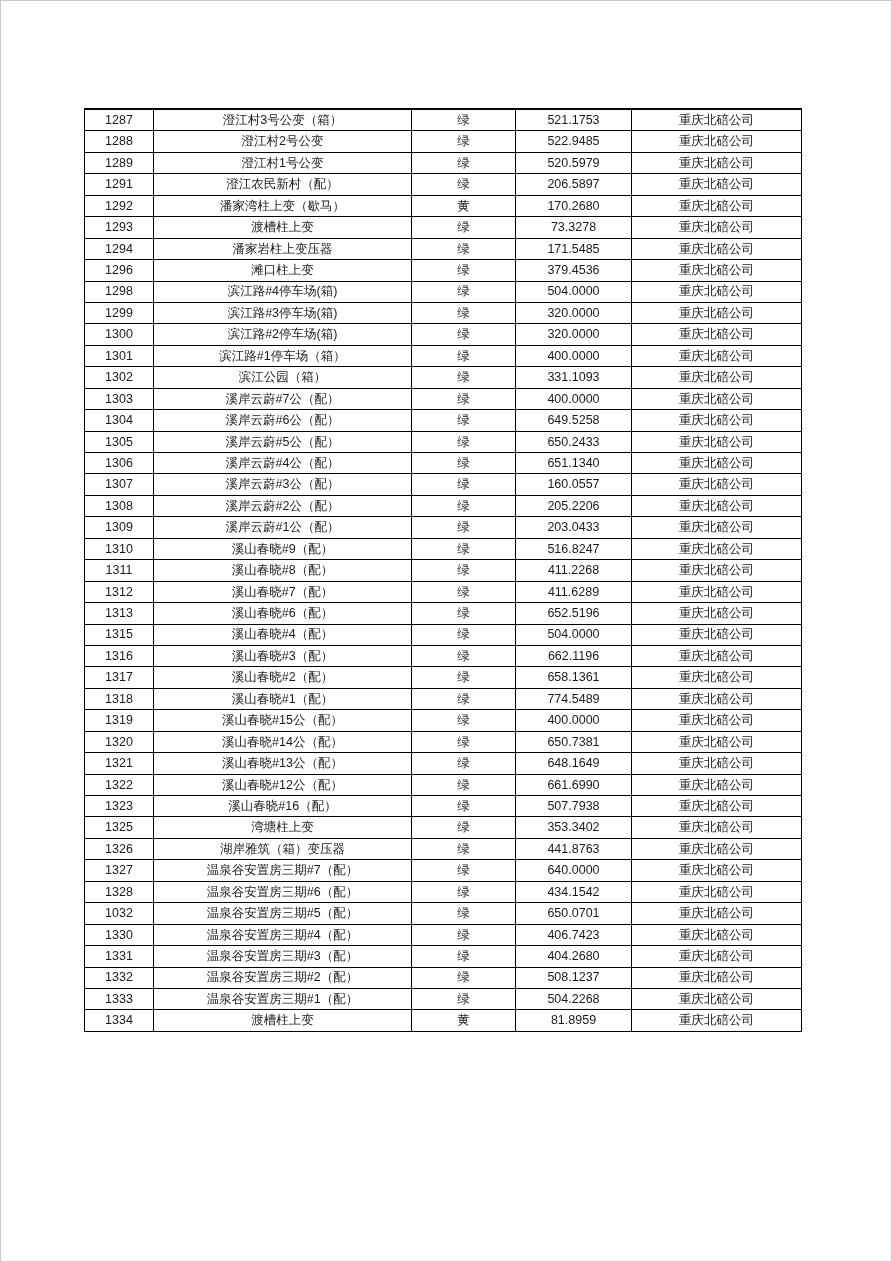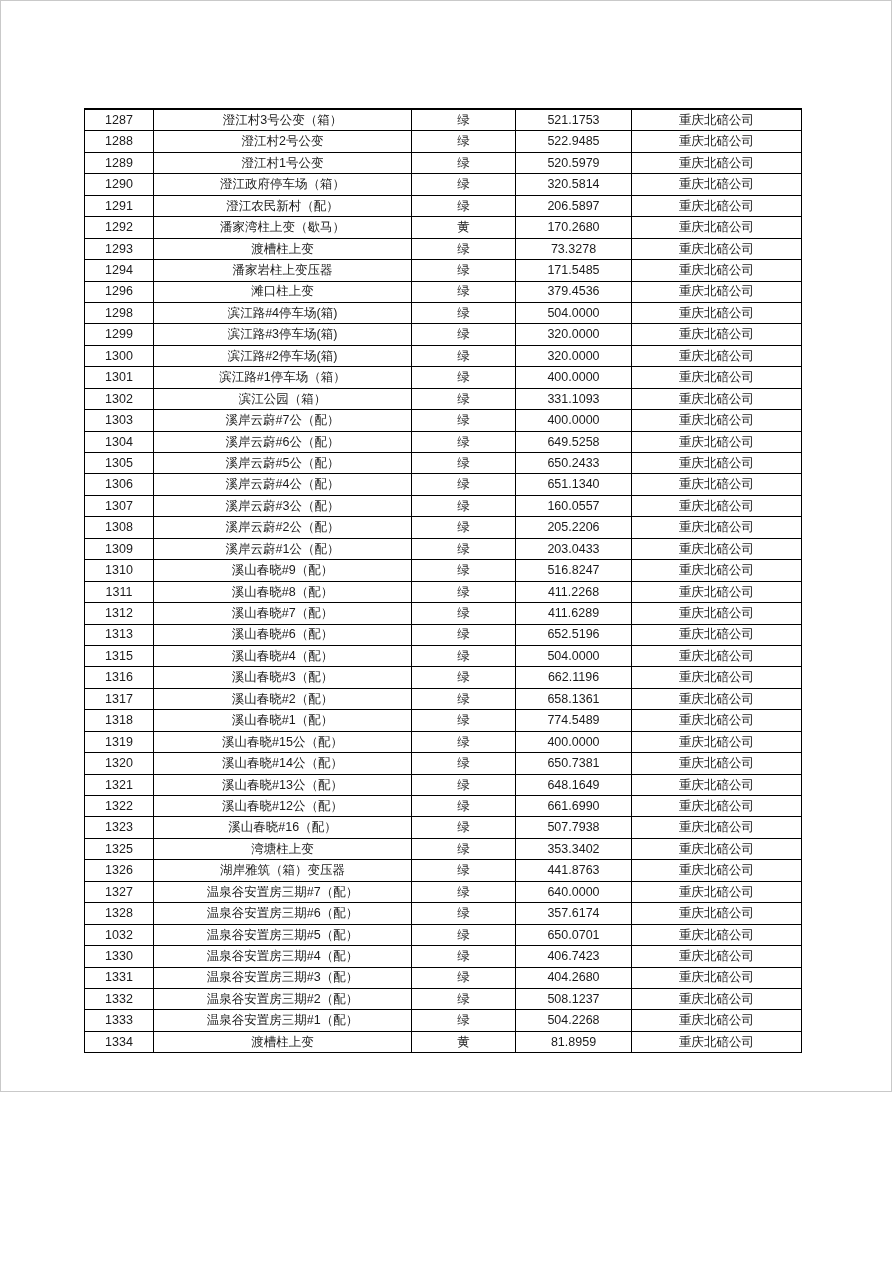--- a/index.html
+++ b/index.html
@@ -4,21 +4,21 @@
 <style>
   html, body {
     margin: 0;
     padding: 0;
     background: #ffffff;
     font-family: "Liberation Sans", "DejaVu Sans", sans-serif;
   }
   .page {
     position: relative;
     width: 892px;
-    height: 1092px;
+    height: 1262px;
     background: #ffffff;
     border: 1px solid #c9c9c9;
     box-sizing: border-box;
     overflow: hidden;
   }
   .table-wrap {
     position: absolute;
     left: 83px;
     top: 107px;
   }
@@ -83,27 +83,20 @@
   </tr>
 
   <tr>
     <td class="col-id">1289</td>
     <td class="col-name">澄江村1号公变</td>
     <td class="col-color">绿</td>
     <td class="col-value">520.5979</td>
     <td class="col-company">重庆北碚公司</td>
   </tr>
 
-  <tr>
-    <td class="col-id">1290</td>
-    <td class="col-name">澄江政府停车场（箱）</td>
-    <td class="col-color">绿</td>
-    <td class="col-value">320.5814</td>
-    <td class="col-company">重庆北碚公司</td>
-  </tr>
 
   <tr>
     <td class="col-id">1291</td>
     <td class="col-name">澄江农民新村（配）</td>
     <td class="col-color">绿</td>
     <td class="col-value">206.5897</td>
     <td class="col-company">重庆北碚公司</td>
   </tr>
 
   <tr>
@@ -363,21 +356,21 @@
     <td class="col-name">温泉谷安置房三期#7（配）</td>
     <td class="col-color">绿</td>
     <td class="col-value">640.0000</td>
     <td class="col-company">重庆北碚公司</td>
   </tr>
 
   <tr>
     <td class="col-id">1328</td>
     <td class="col-name">温泉谷安置房三期#6（配）</td>
     <td class="col-color">绿</td>
-    <td class="col-value">357.6174</td>
+    <td class="col-value">434.1542</td>
     <td class="col-company">重庆北碚公司</td>
   </tr>
 
   <tr>
     <td class="col-id">1032</td>
     <td class="col-name">温泉谷安置房三期#5（配）</td>
     <td class="col-color">绿</td>
     <td class="col-value">650.0701</td>
     <td class="col-company">重庆北碚公司</td>
   </tr>

